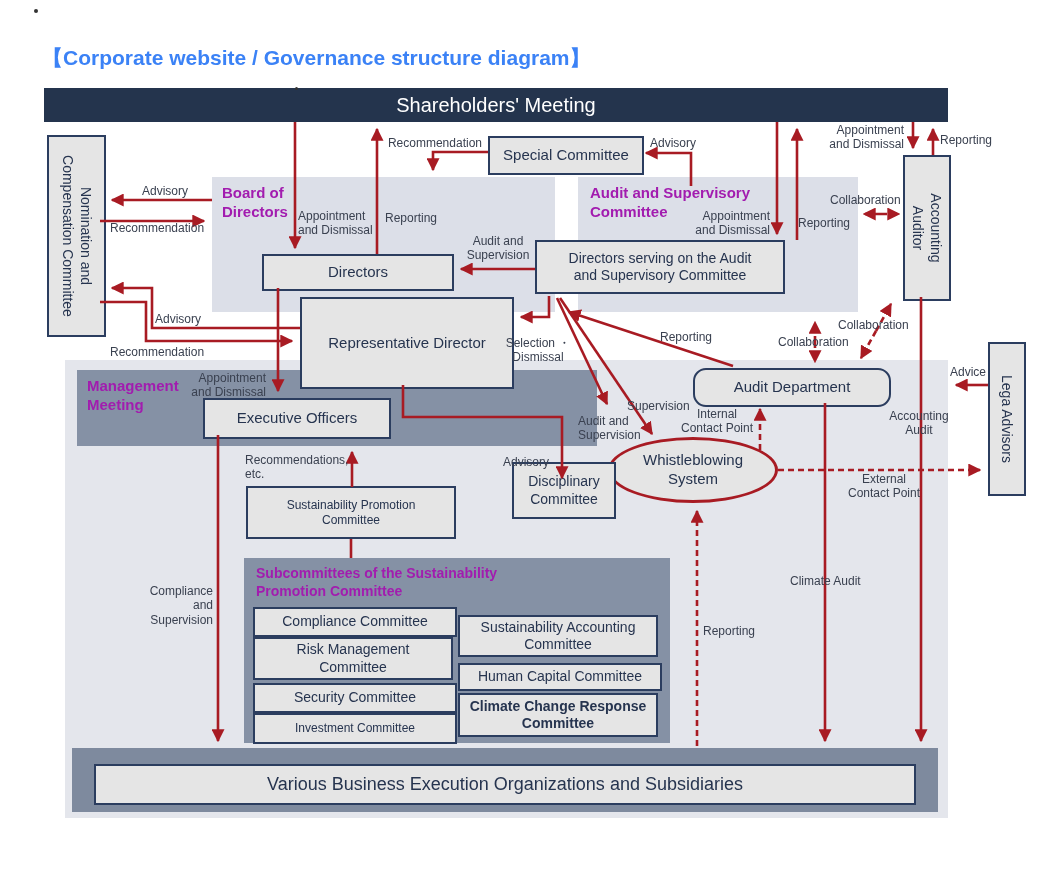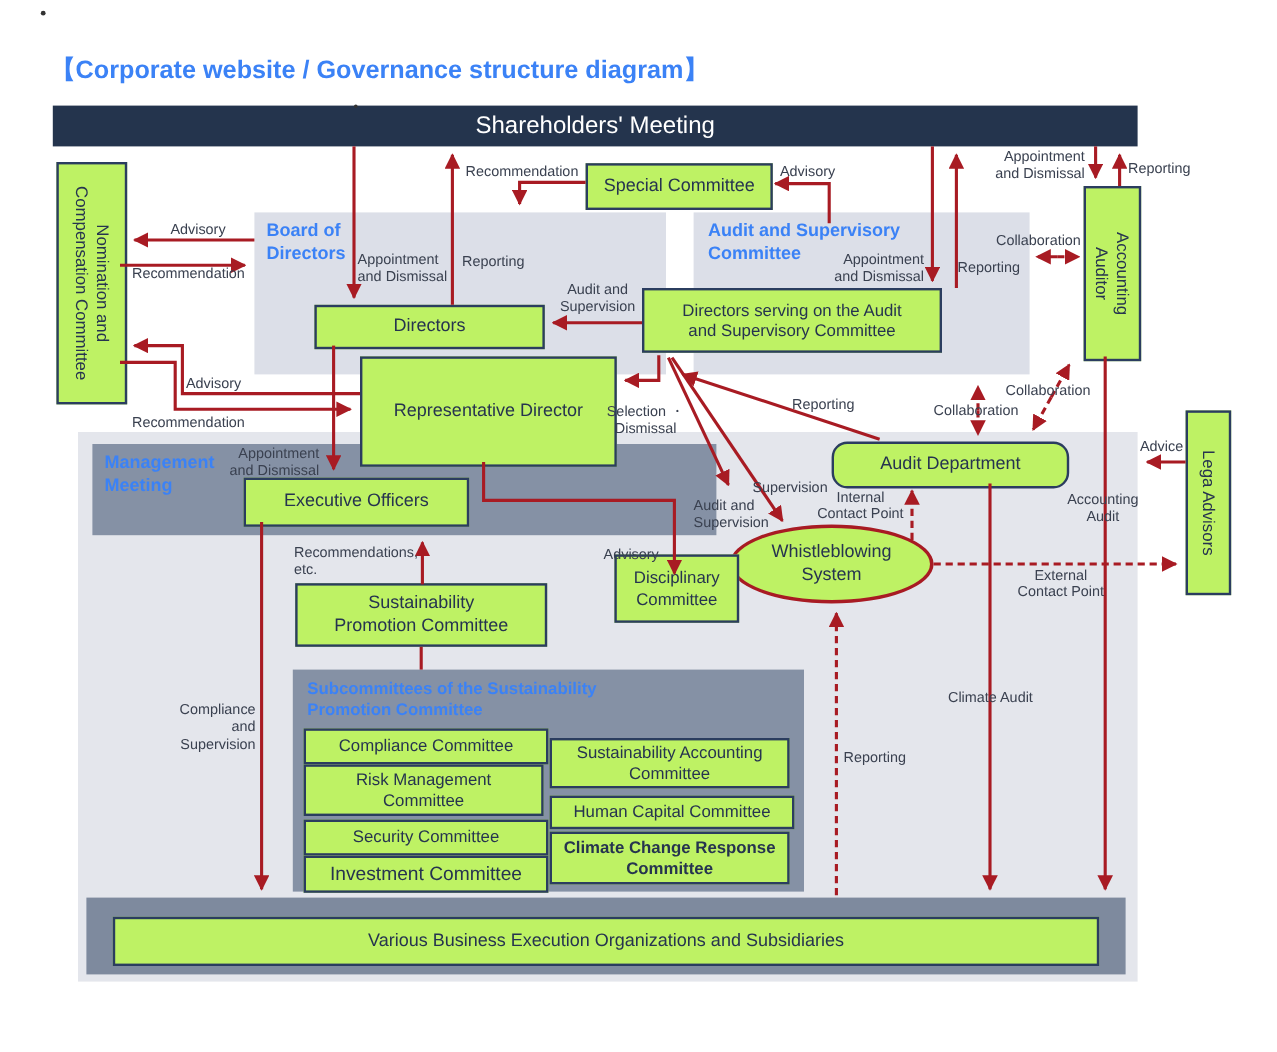--- a/index.html
+++ b/index.html
@@ -1,21 +1,21 @@
 <!DOCTYPE html>
 <html><head>
 <meta charset="utf-8">
 <style>
   html,body{margin:0;padding:0;background:#fff;font-family:"Liberation Sans",sans-serif;}
   #stage{position:relative;width:1064px;height:877px;background:#fff;overflow:hidden;}
   .panel{position:absolute;z-index:1;}
   .band{position:absolute;z-index:2;}
-  .node{position:absolute;z-index:3;background:#bef264;border:2px solid #2B3D5F;color:#26344F;
+  .node{position:absolute;z-index:3;background:#e5e5e5;border:2px solid #2B3D5F;color:#26344F;
         display:flex;align-items:center;justify-content:center;text-align:center;line-height:1.25;}
-  .heading{position:absolute;z-index:3;font-weight:bold;color:#3b82f6;line-height:1.25;}
+  .heading{position:absolute;z-index:3;font-weight:bold;color:#a21caf;line-height:1.25;}
   .elabel{position:absolute;z-index:5;font-size:12px;color:#3A4150;line-height:1.2;}
   .center{text-align:center;} .right{text-align:right;}
   svg.connectors{position:absolute;left:0;top:0;z-index:4;pointer-events:none;}
   .vwrap{position:relative;width:100%;height:100%;}
   .vtext{position:absolute;top:50%;left:50%;transform:translate(-50%,-50%) rotate(90deg);
          text-align:center;line-height:1.3;color:#26344F;}
   .dot{position:absolute;background:#333;border-radius:50%;z-index:6;}
   #title{position:absolute;left:42px;top:44px;font-size:21px;font-weight:bold;color:#3b82f6;z-index:3;}
   .ellipse{border-radius:50%;border-width:3px;border-color:#A81B23;}
 </style>
@@ -57,38 +57,38 @@
   <div class="node" style="left:693px;top:368px;width:194px;height:35px;font-size:15px;border-radius:13px;">Audit Department</div>
 
   <div class="node" style="left:903px;top:155px;width:44px;height:142px;">
     <div class="vwrap">
         <div class="vtext" style="width:80px;font-size:14px;">Accounting Auditor</div>
       </div>
   </div>
 
   <div class="node ellipse" style="left:608px;top:437px;width:170px;height:66px;font-size:15px;padding:0 8px;box-sizing:border-box;">Whistleblowing System</div>
 
-  <div class="node" style="left:246px;top:486px;width:210px;height:53px;font-size:15px;padding:0 28px;box-sizing:border-box;">Sustainability Promotion Committee</div>
+  <div class="node" style="left:246px;top:486px;width:210px;height:53px;font-size:12px;padding:0 28px;box-sizing:border-box;">Sustainability Promotion Committee</div>
   <div class="node" style="left:512px;top:462px;width:100px;height:53px;font-size:14px;">Disciplinary Committee</div>
 
   <div class="node" style="left:988px;top:342px;width:34px;height:150px;">
     <div class="vwrap">
         <div class="vtext" style="white-space:nowrap;font-size:14px;">Lega Advisors</div>
       </div>
   </div>
 
   <div class="node" style="left:253px;top:607px;width:200px;height:26px;font-size:14px;">Compliance Committee</div>
   <div class="node" style="left:253px;top:637px;width:200px;height:43px;font-size:14px;padding:0 22px;box-sizing:border-box;">Risk Management Committee</div>
   <div class="node" style="left:253px;top:683px;width:200px;height:26px;font-size:14px;">Security Committee</div>
-  <div class="node" style="left:253px;top:713px;width:200px;height:27px;font-size:16px;">Investment Committee</div>
+  <div class="node" style="left:253px;top:713px;width:200px;height:27px;font-size:12px;">Investment Committee</div>
   <div class="node" style="left:458px;top:615px;width:200px;height:42px;font-size:14px;padding:0 5px;box-sizing:border-box;">Sustainability Accounting Committee</div>
   <div class="node" style="left:458px;top:663px;width:200px;height:24px;font-size:14px;">Human Capital Committee</div>
   <div class="node" style="left:458px;top:693px;width:200px;height:44px;font-size:14px;padding:0 5px;box-sizing:border-box;font-weight:bold;">Climate Change Response Committee</div>
 
-  <div class="node" style="left:94px;top:764px;width:818px;height:37px;font-size:15px;">Various Business Execution Organizations and Subsidiaries</div>
+  <div class="node" style="left:94px;top:764px;width:818px;height:37px;font-size:18px;">Various Business Execution Organizations and Subsidiaries</div>
 
   <svg class="connectors" width="1064" height="877" viewBox="0 0 1064 877">
     <defs>
       <marker id="ah" viewBox="0 0 10 10" refX="9" refY="5" markerWidth="5" markerHeight="5" orient="auto">
         <path d="M0,0 L10,5 L0,10 z" fill="#A81B23"></path>
       </marker>
     </defs>
     <g fill="none" stroke="#A81B23" stroke-width="2.6">
       <path d="M295,122 V248" marker-end="url(#ah)"></path>
       <path d="M377,254 V129" marker-end="url(#ah)"></path>

